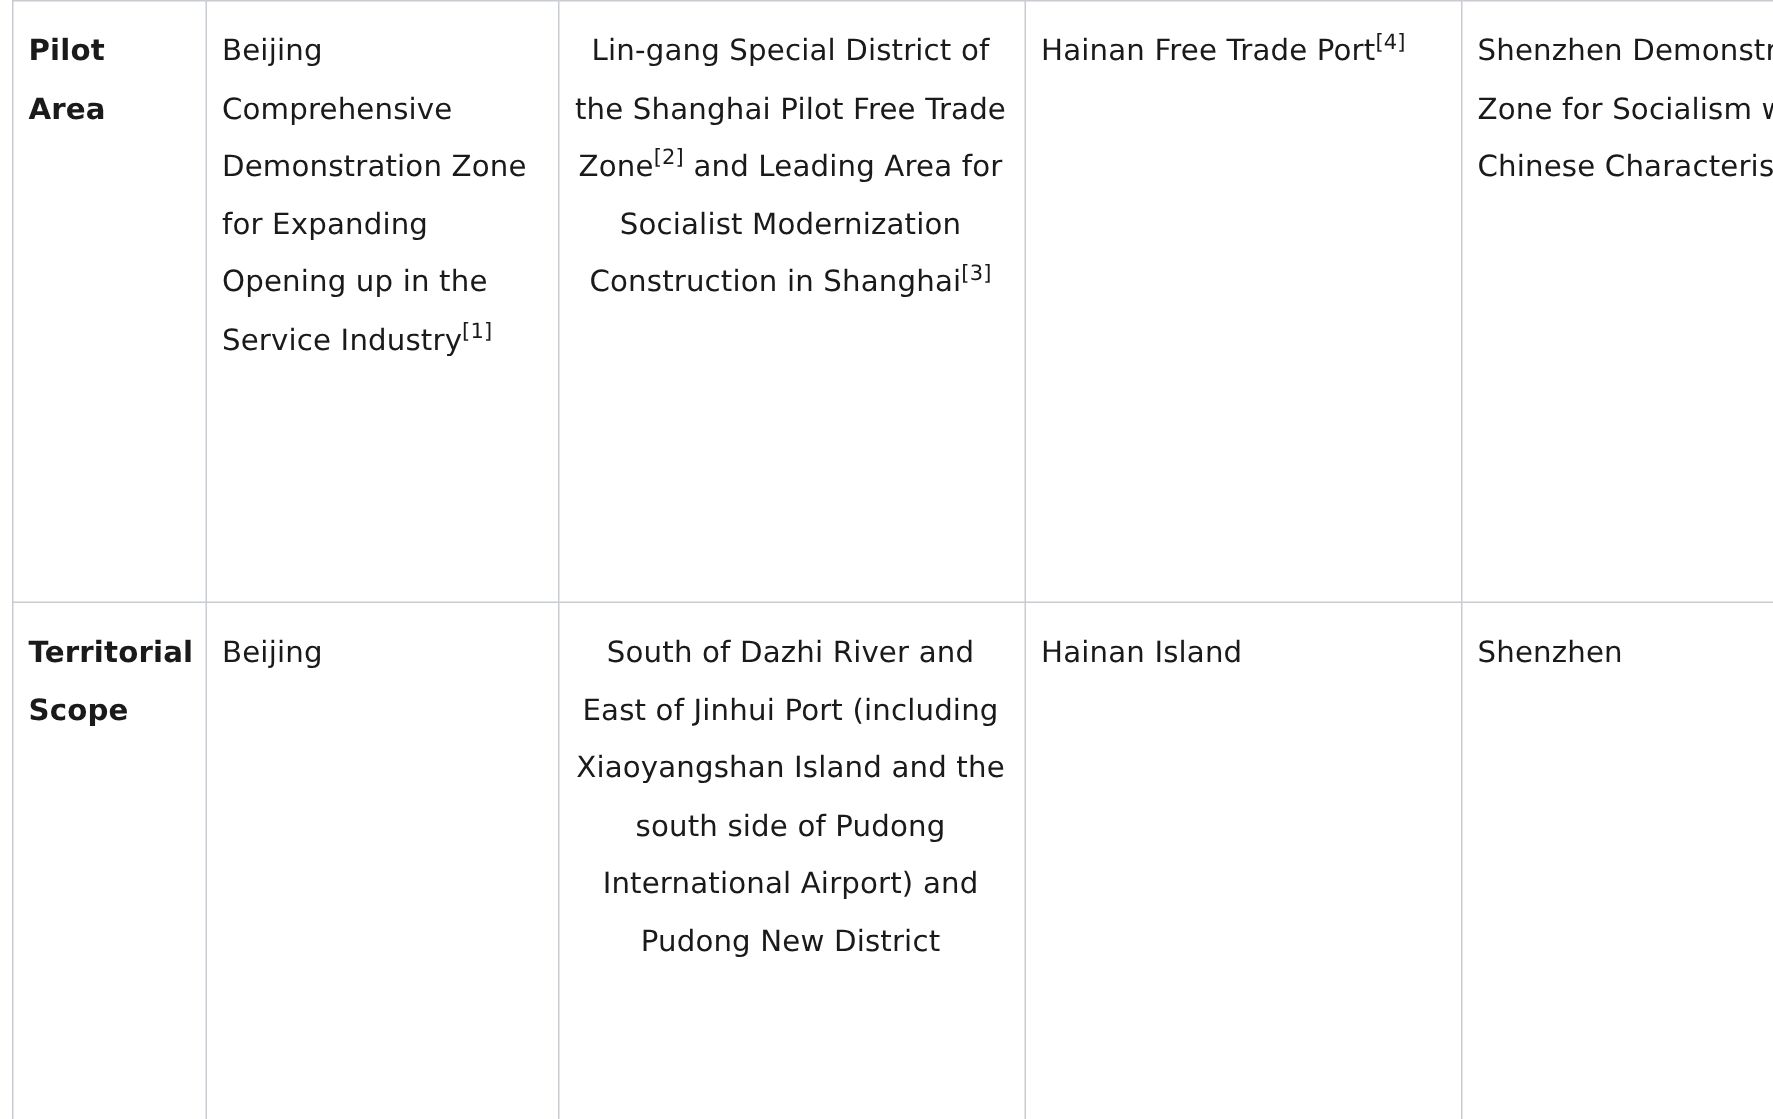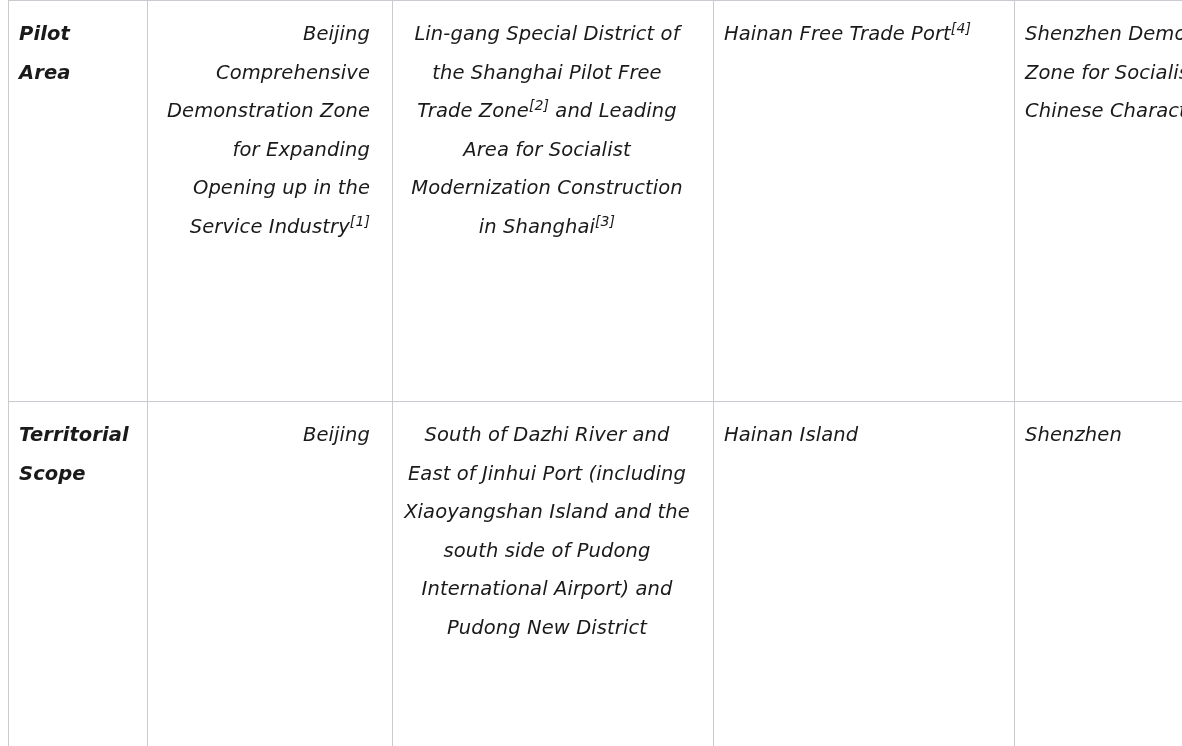--- a/index.html
+++ b/index.html
@@ -20,31 +20,30 @@
   }
   table.pilot-table {
     border-collapse: collapse;
     width: 1168px;
     margin: 0 0 0 8px;
     table-layout: fixed;
   }
   table.pilot-table td {
     border: 1px solid #c8ccd0;
     vertical-align: top;
-    padding: 14px 22px 16px 10px;
+    padding: 14px 12px 16px 10px;
     font-size: 19.5px;
     line-height: 1.98;
     letter-spacing: 0.1px;
-    font-style: italic;
   }
   td.rowhead {
     font-weight: bold;
     width: 106px;
   }
-  td.c1 { width: 212px; text-align: right; }
+  td.c1 { width: 212px; }
   td.c2 { width: 288px; text-align: center; }
   td.c3 { width: 268px; }
   td.c4 { width: 280px; }
   sup {
     font-size: 0.72em;
     vertical-align: super;
     line-height: 0;
   }
   tr.row-pilot td { height: 370px; }
   tr.row-scope td { height: 330px; }

